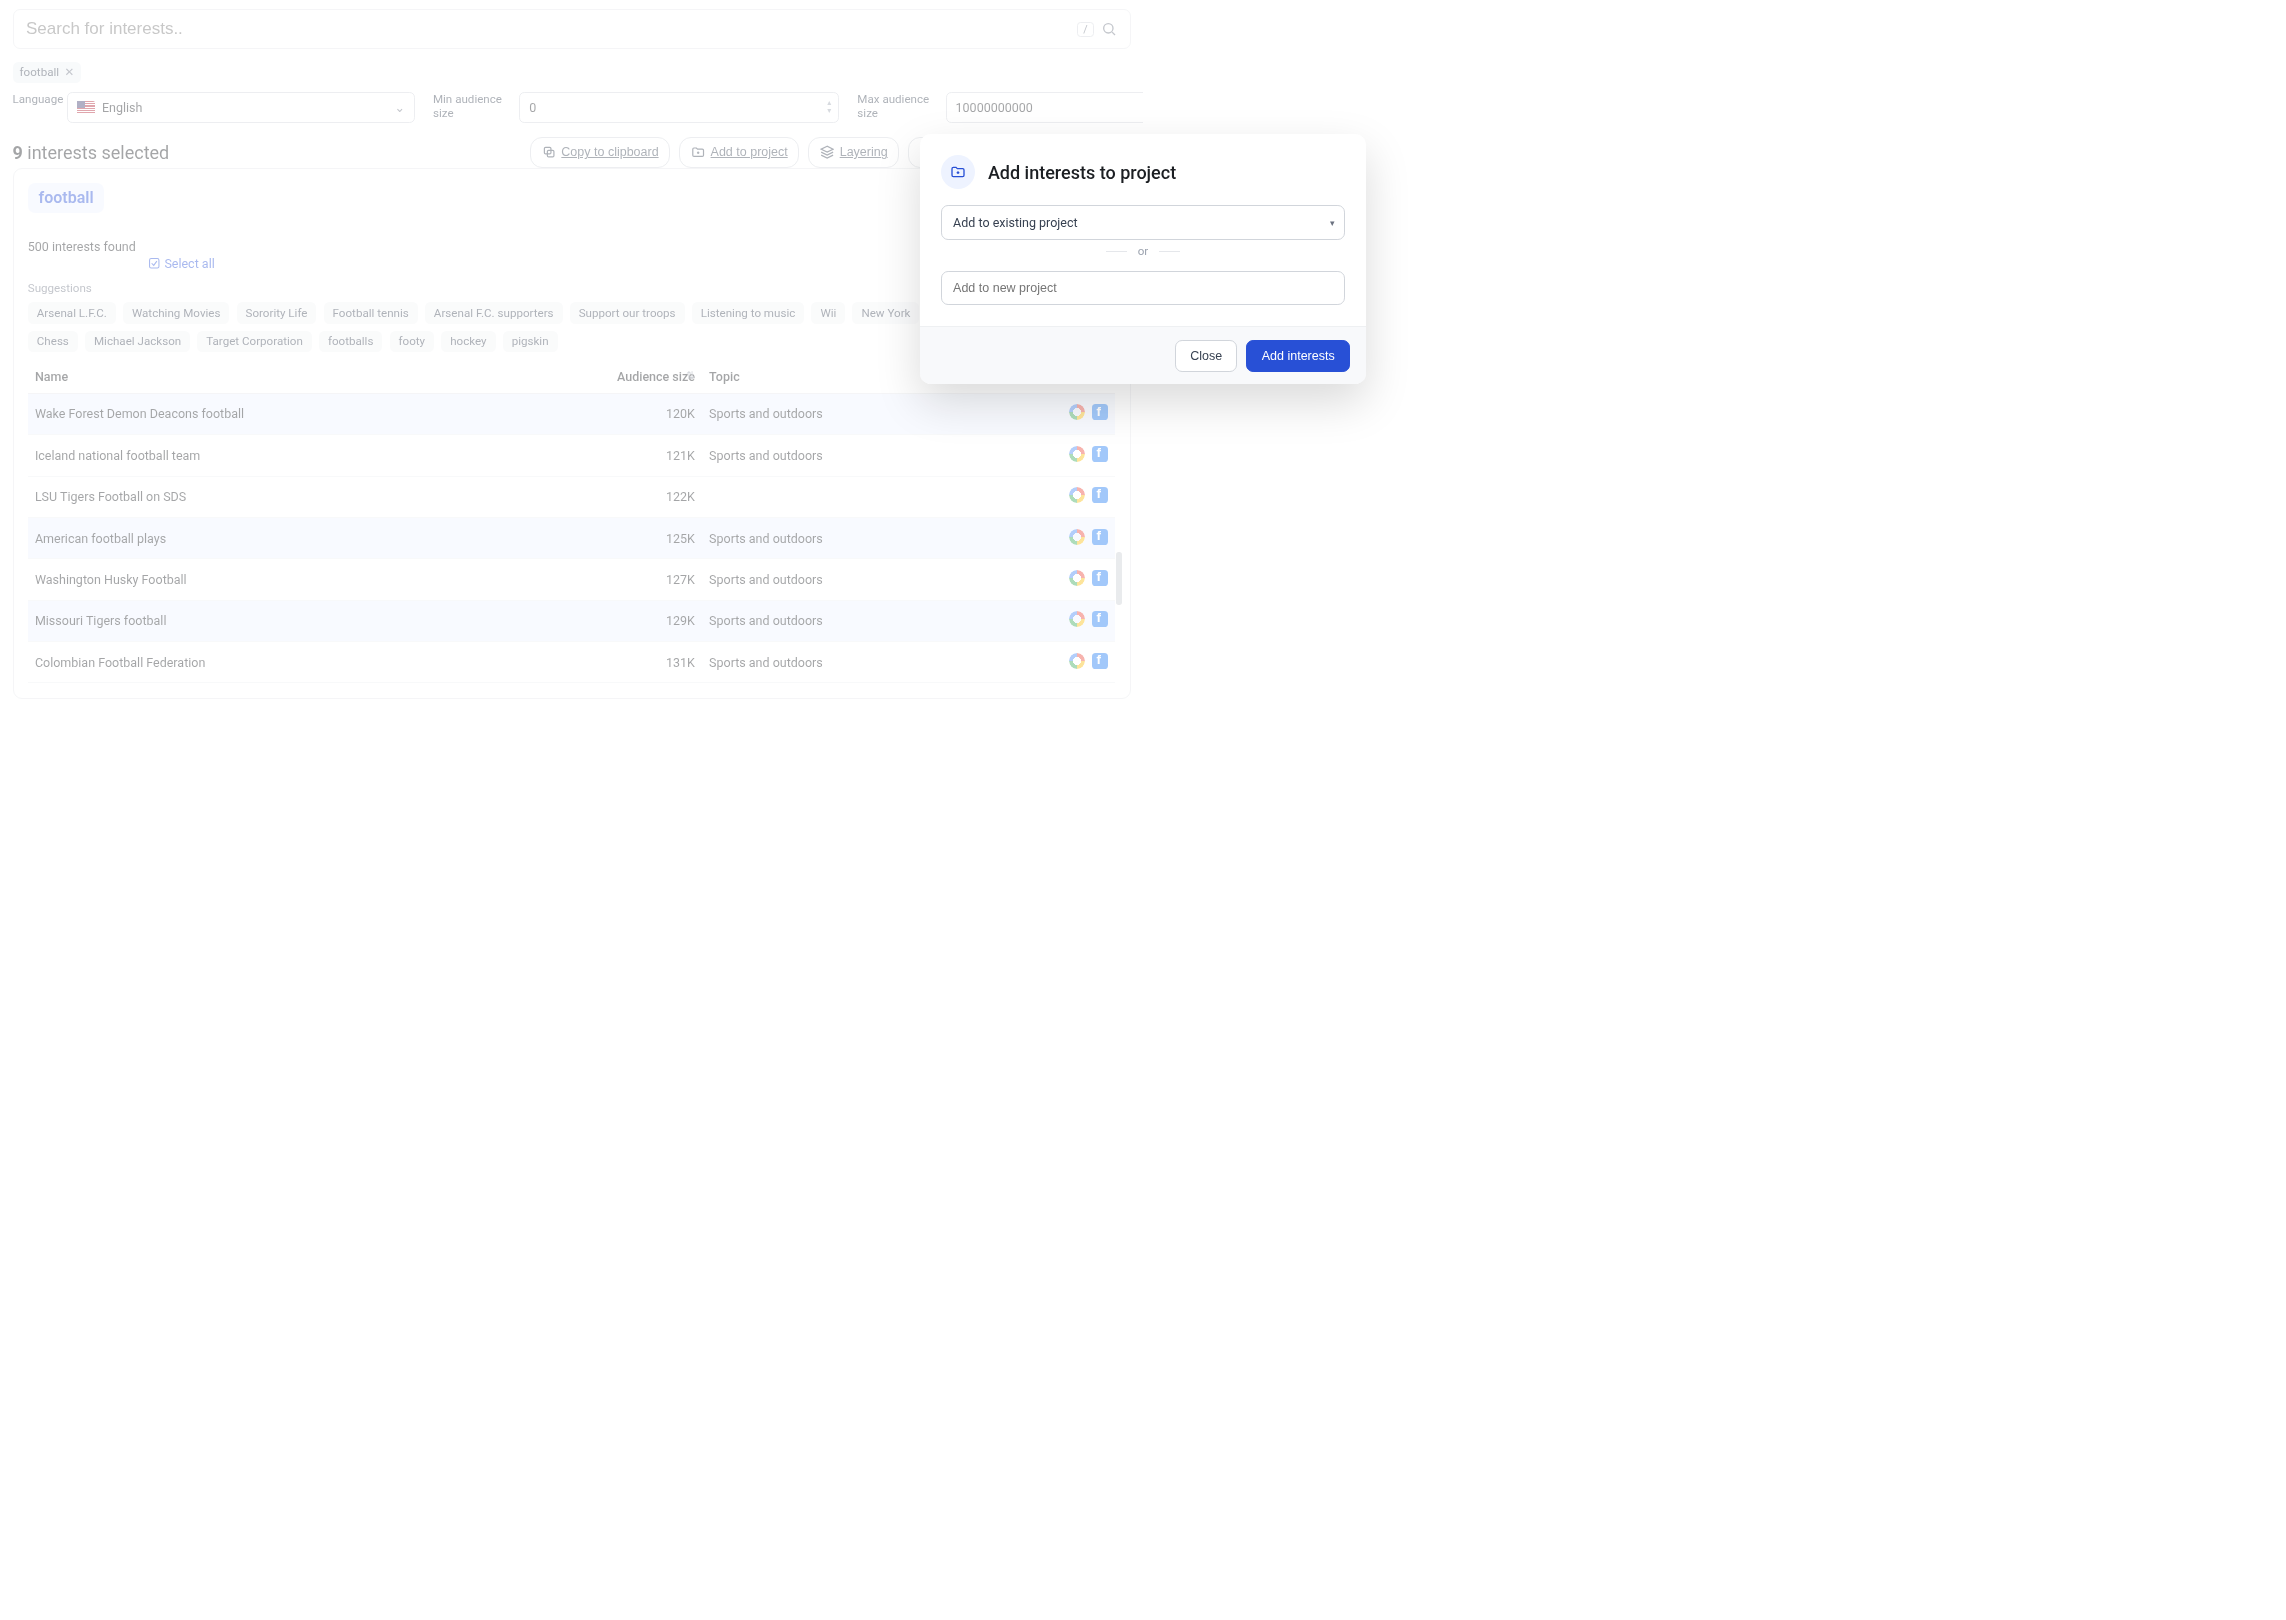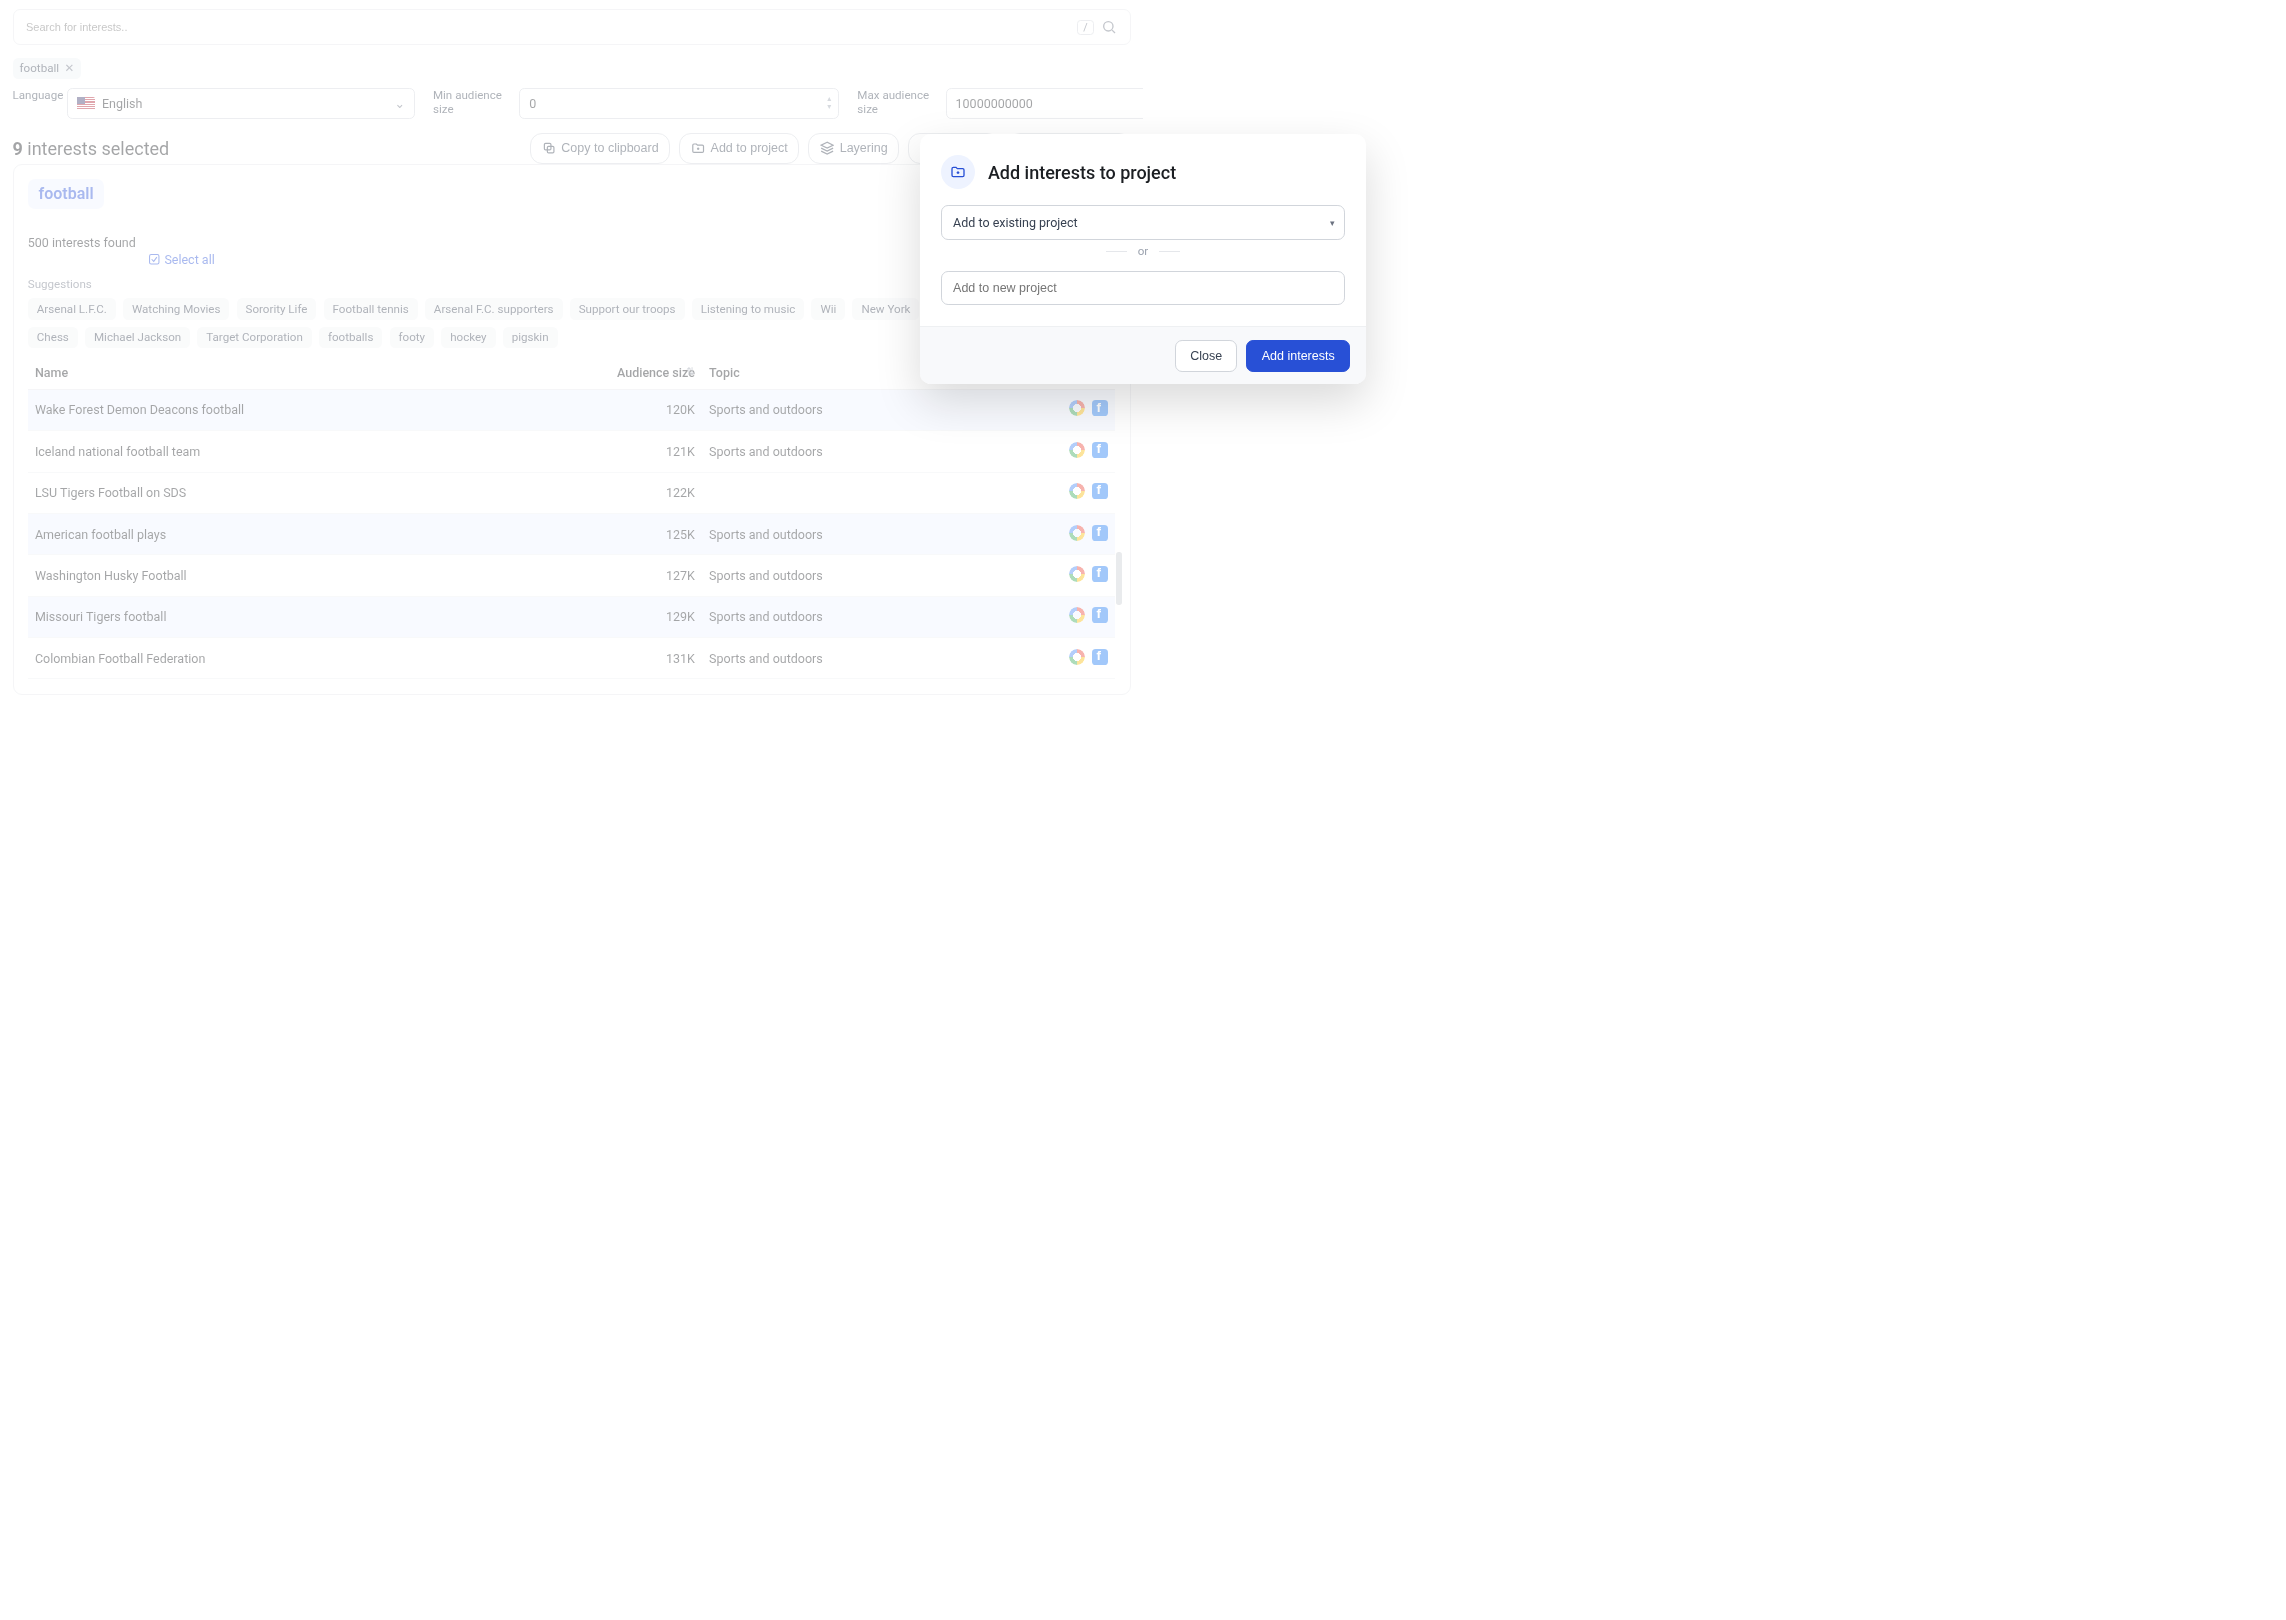--- a/index.html
+++ b/index.html
@@ -1,21 +1,21 @@
 <!DOCTYPE html>
 <html style="font-size:14.3px"><head>
   <meta charset="utf-8">
   <style>
     * { box-sizing: border-box; margin: 0; padding: 0; }
     body { font-family: -apple-system, BlinkMacSystemFont, "Segoe UI", Roboto, sans-serif; font-size: 12.5px; color: #1c1f23; background: #fff; position: relative; width: 1143px; height: 810px; overflow: hidden; }
     .page { padding: 9px 12.5px; }
 
     
     .searchwrap { border: 0.9px solid #e5e7eb; border-radius: 7.1px; display: flex; align-items: center; padding: 9px 12.5px; gap: 7.1px; }
-    .searchwrap input { flex: 1; border: none; outline: none; font-size: 11px; background: transparent; }
+    .searchwrap input { flex: 1; border: none; outline: none; font-size: 17px; background: transparent; }
     .kbd { border: 0.9px solid #d1d5db; border-radius: 3.6px; padding: 0 5.3px; font-size: 10.7px; color: #6b7280; }
     .searchwrap .mag { color: #6b7280; display: flex; }
 
     
     .tagrow { margin: 12.5px 0 3.6px; }
     .chip { display: inline-flex; align-items: center; background: #eef2f6; color: #374151; border-radius: 5.3px; padding: 3.6px 7.1px; font-size: 11.6px; gap: 5.3px; }
     .chip .x { color: #6b7280; cursor: pointer; }
 
     
     .controls { display: flex; gap: 18px; margin: 9px 0 14.3px; }
@@ -27,21 +27,21 @@
     .flag { width: 18px; height: 12.5px; background: linear-gradient(#b22234 0 7%, #fff 7% 14%, #b22234 14% 21%, #fff 21% 28%, #b22234 28% 35%, #fff 35% 42%, #b22234 42% 49%, #fff 49% 56%, #b22234 56% 63%, #fff 63% 70%, #b22234 70% 77%, #fff 77% 84%, #b22234 84% 91%, #fff 91% 100%); position: relative; border-radius: 1.8px; }
     .flag::before { content:""; position:absolute; left:0; top:0; width:8px; height:7.1px; background:#3c3b6e; }
     .chev { margin-left: auto; color: #6b7280; }
     .spinner { position: absolute; right: 7.1px; top: 2.7px; bottom: 2.7px; display: flex; flex-direction: column; justify-content: center; color: #9ca3af; font-size: 8px; line-height: 8px; }
 
     
     .toolbar { display: flex; align-items: center; gap: 9px; }
     .selectedlabel { font-size: 18px; font-weight: 400; }
     .selectedlabel b { font-weight: 700; }
     .spacer { flex: 1; }
-    .btn { border: 0.9px solid #d1d5db; background: #fff; border-radius: 12px; padding: 7.1px 10.7px; display: inline-flex; align-items: center; gap: 5.3px; font-size: 12.5px; cursor: pointer; color: #374151; }
+    .btn { border: 0.9px solid #d1d5db; background: #fff; border-radius: 12px; padding: 7.1px 10.7px; display: inline-flex; align-items: center; gap: 5.3px; font-size: 12.5px; cursor: pointer; color: #374151; text-decoration: underline; }
     .btn svg { width: 14.3px; height: 14.3px; }
     .btn .badge { background: #f3f4f6; border-radius: 3.6px; padding: 0 4.5px; font-size: 10.7px; color: #6b7280; }
 
     
     .panel { border: 0.9px solid #e5e7eb; border-radius: 9px; padding: 14.3px; }
     .panelhead { display: flex; align-items: center; gap: 10.7px; margin-bottom: 9px; }
     .pill { background: #eef3ff; color: #2850d6; font-weight: 600; border-radius: 7.1px; padding: 5.3px 10.7px; font-size: 16px; }
     .hide { margin-left: auto; display: inline-flex; align-items: center; gap: 5.3px; color: #374151; cursor: pointer; }
     .subhead { display: flex; align-items: center; gap: 12.5px; margin-bottom: 10.7px; font-size: 12.5px; }
     .subhead a { color: #2850d6; text-decoration: none; display: inline-flex; align-items: center; gap: 3.6px; margin-top: 34px; }

